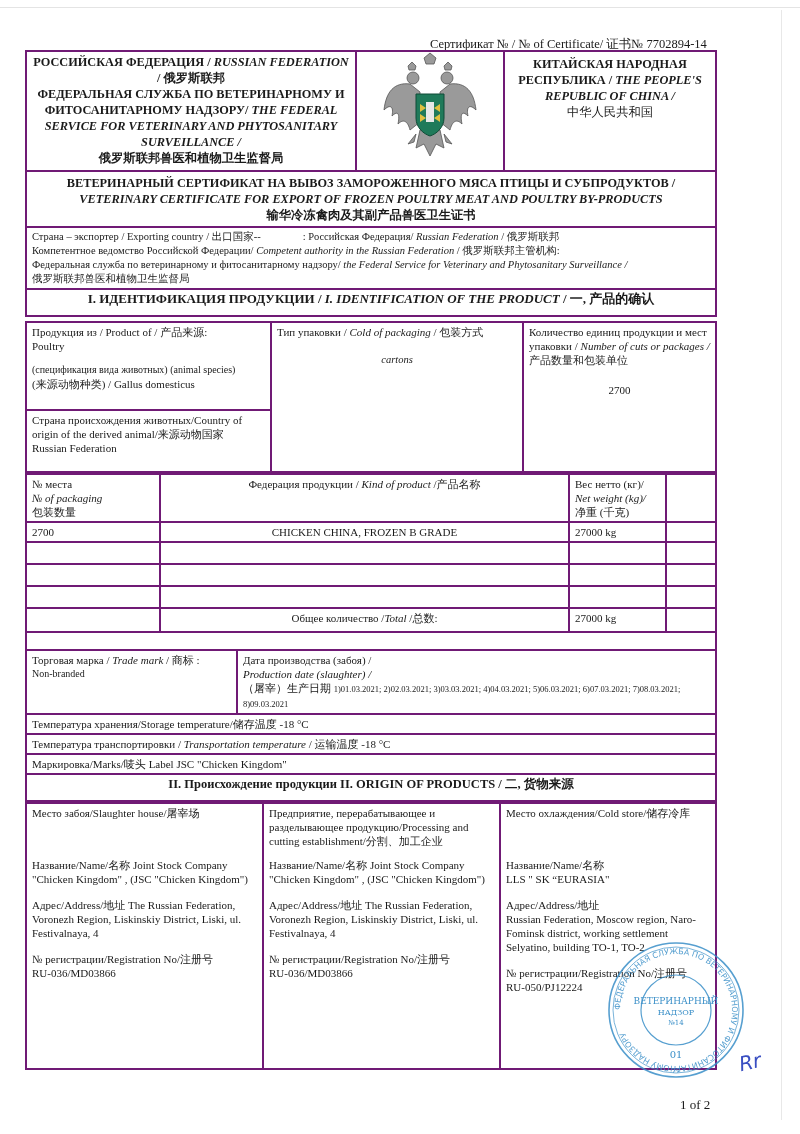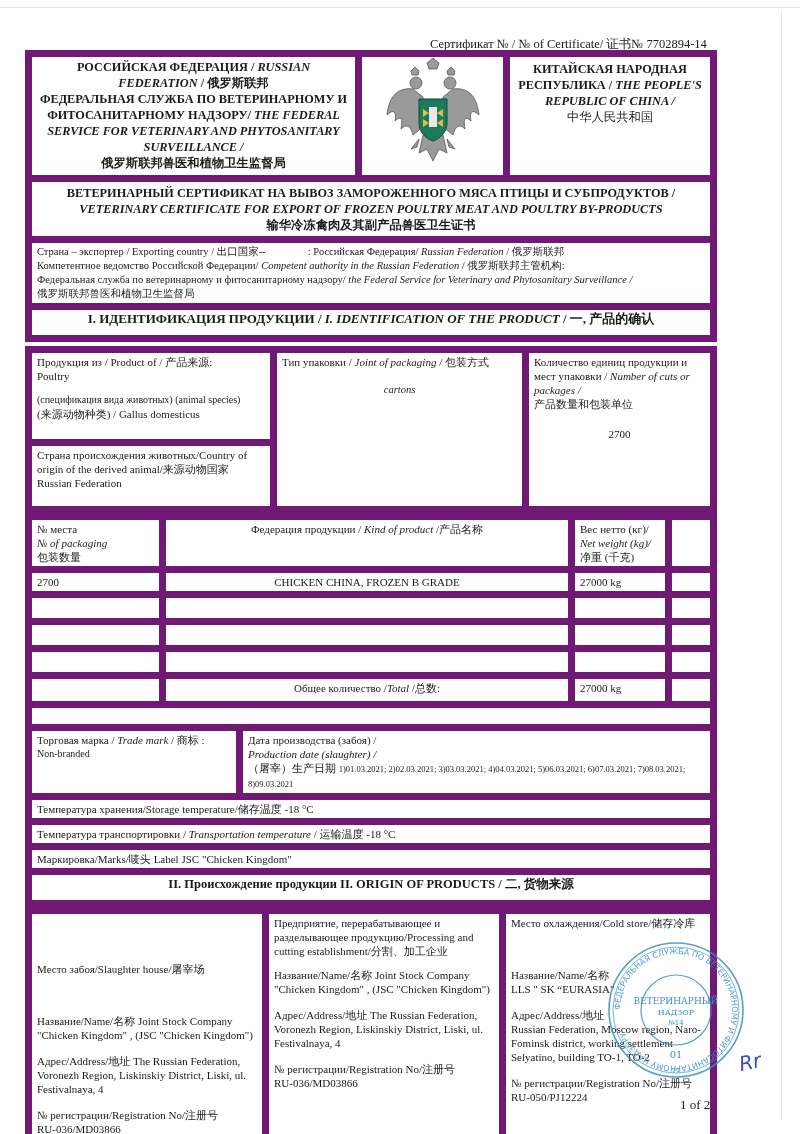--- a/index.html
+++ b/index.html
@@ -7,21 +7,21 @@
     width: 800px; height: 1134px; position: relative; overflow: hidden;
     font-family: "Liberation Serif", "DejaVu Serif", serif; color: #1a1a1a;
   }
   .topline { position: absolute; left: 0; top: 7px; width: 800px; height: 1px; background: #e4e4e4; }
   .rightline { position: absolute; left: 781px; top: 10px; width: 1px; height: 1110px; background: #e8e8e8; }
   .certno {
     position: absolute; left: 430px; top: 36px; font-size: 12.5px; white-space: nowrap;
   }
   .doc { position: absolute; left: 25px; top: 50px; width: 692px; }
   table { border-collapse: collapse; width: 100%; table-layout: fixed; }
-  td { border: 7px solid #701a75; vertical-align: top; padding: 2px 5px; font-size: 11px; line-height: 14px; }
+  td { border: 2px solid #701a75; vertical-align: top; padding: 2px 5px; font-size: 11px; line-height: 14px; }
   .hdr-l { text-align: center; font-weight: bold; font-size: 12.3px; line-height: 16px; padding: 2px 4px; }
   .hdr-r { text-align: center; font-weight: bold; font-size: 12.3px; line-height: 16px; padding: 4px 4px; }
   .it { font-style: italic; }
   .nb { font-weight: normal; }
   .emblem-cell { text-align: center; vertical-align: middle; padding: 0; }
   .title-cell { text-align: center; font-weight: bold; font-size: 12.3px; line-height: 16px; padding: 3px 4px; }
   .sec-title { text-align: center; font-weight: bold; font-size: 13px; line-height: 16px; padding: 1px 4px 8px; }
   .small { font-size: 8.5px; }
   .center { text-align: center; }
   .blank { height: 16px; }
@@ -122,21 +122,21 @@
     <tbody>
         <tr>
       <td style="height:82px;">
         <div>Продукция из / Product of / 产品来源:</div>
         <div>Poultry</div>
         <div style="height:10px;"></div>
         <div style="font-size:10px;">(спецификация вида животных) (animal species)</div>
         <div>(来源动物种类) / Gallus domesticus</div>
       </td>
       <td rowspan="2">
-        <span>Тип упаковки / </span><span class="it">Joint of packaging</span><span> / 包装方式</span>
+        <span>Тип упаковки / </span><span class="it">Cold of packaging</span><span> / 包装方式</span>
         <div class="it center" style="margin-top:14px;font-size:10.5px;">cartons</div>
       </td>
       <td rowspan="2">
         <span>Количество единиц продукции и мест упаковки / </span><span class="it">Number of cuts or packages /</span><br>
         <span>产品数量和包装单位</span>
         <div class="center" style="margin-top:16px;">2700</div>
       </td>
     </tr>
     <tr>
       <td style="height:56px;">
@@ -249,21 +249,21 @@
 
   <table>
     <colgroup>
         <col style="width:237px">
         <col style="width:237px">
         <col>
       </colgroup>
     <tbody>
         <tr>
       <td style="height:260px;">
-        <div style="height:52px;margin-top:46px;">Место забоя/Slaughter house/屠宰场</div>
+        <div style="height:52px;">Место забоя/Slaughter house/屠宰场</div>
         <div><span>Название/Name/名称 </span><span>Joint Stock Company "Chicken Kingdom" , (JSC "Chicken Kingdom")</span></div>
         <div style="height:12px;"></div>
         <div><span>Адрес/Address/地址 </span><span>The Russian Federation, Voronezh Region, Liskinskiy District, Liski, ul. Festivalnaya, 4</span></div>
         <div style="height:12px;"></div>
         <div>№ регистрации/Registration No/注册号</div>
         <div>RU-036/MD03866</div>
       </td>
       <td>
         <div style="height:52px;">Предприятие, перерабатывающее и разделывающее продукцию/Processing and cutting establishment/分割、加工企业</div>
         <div><span>Название/Name/名称 </span><span>Joint Stock Company "Chicken Kingdom" , (JSC "Chicken Kingdom")</span></div>

